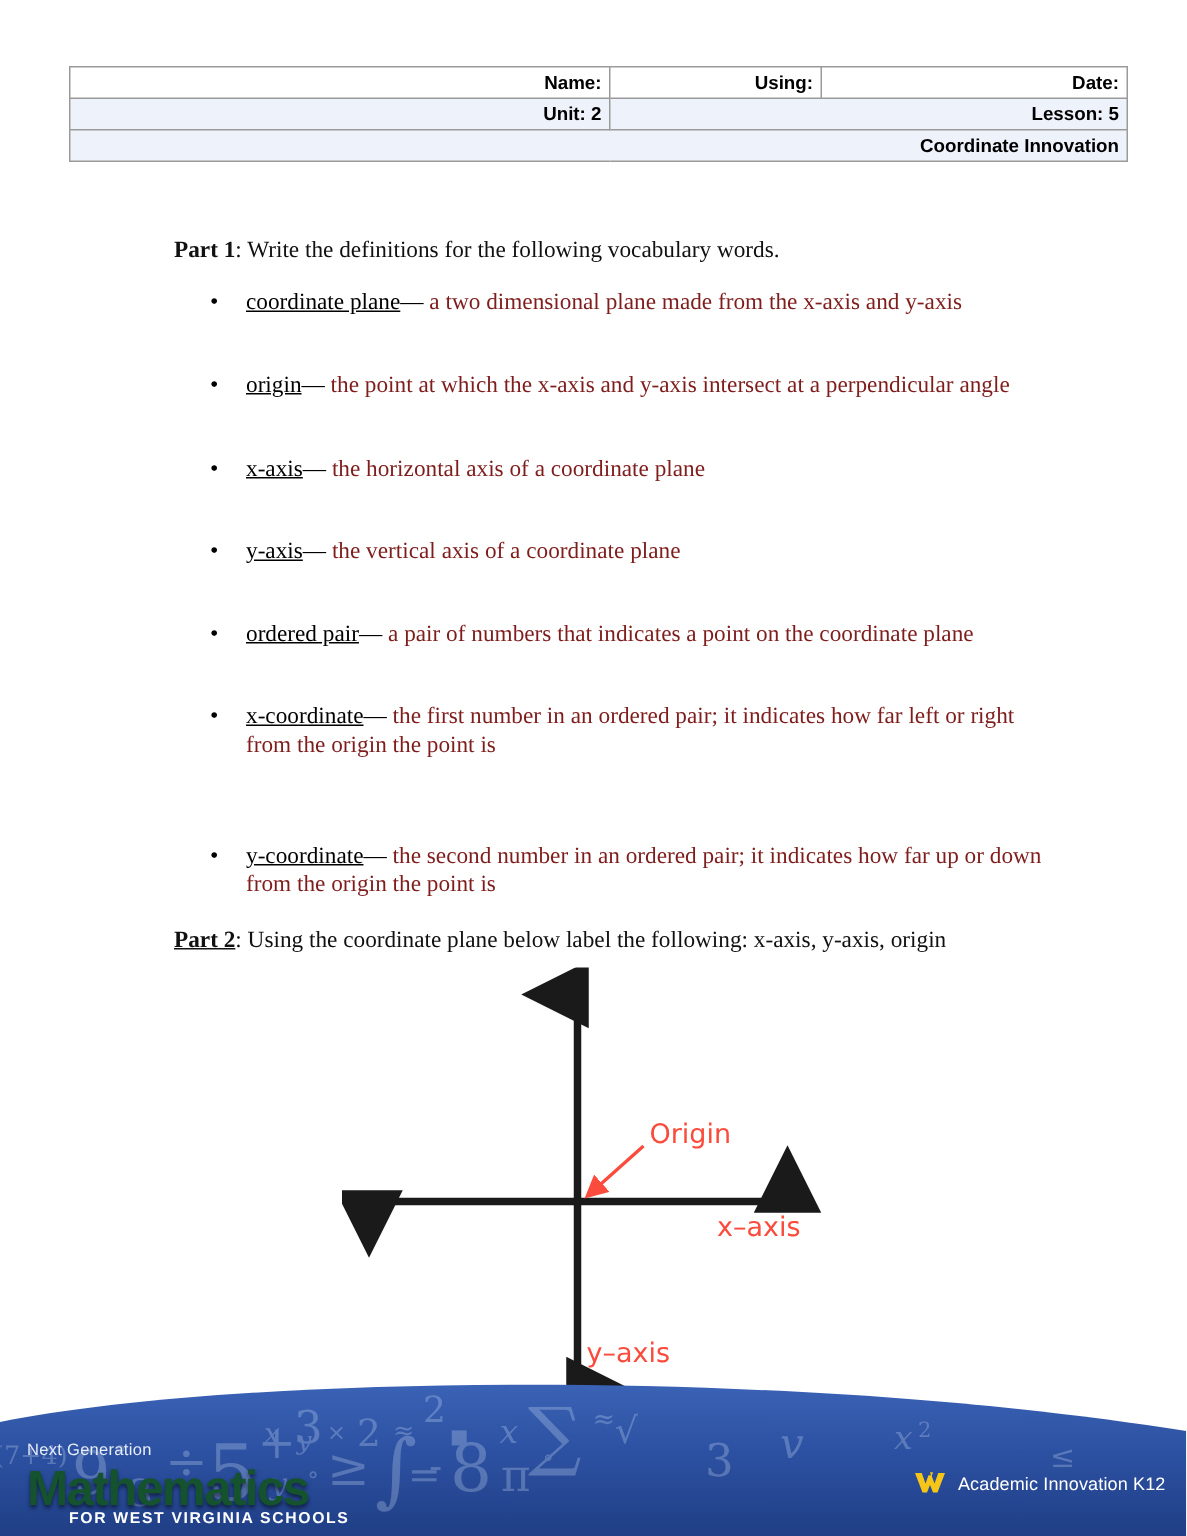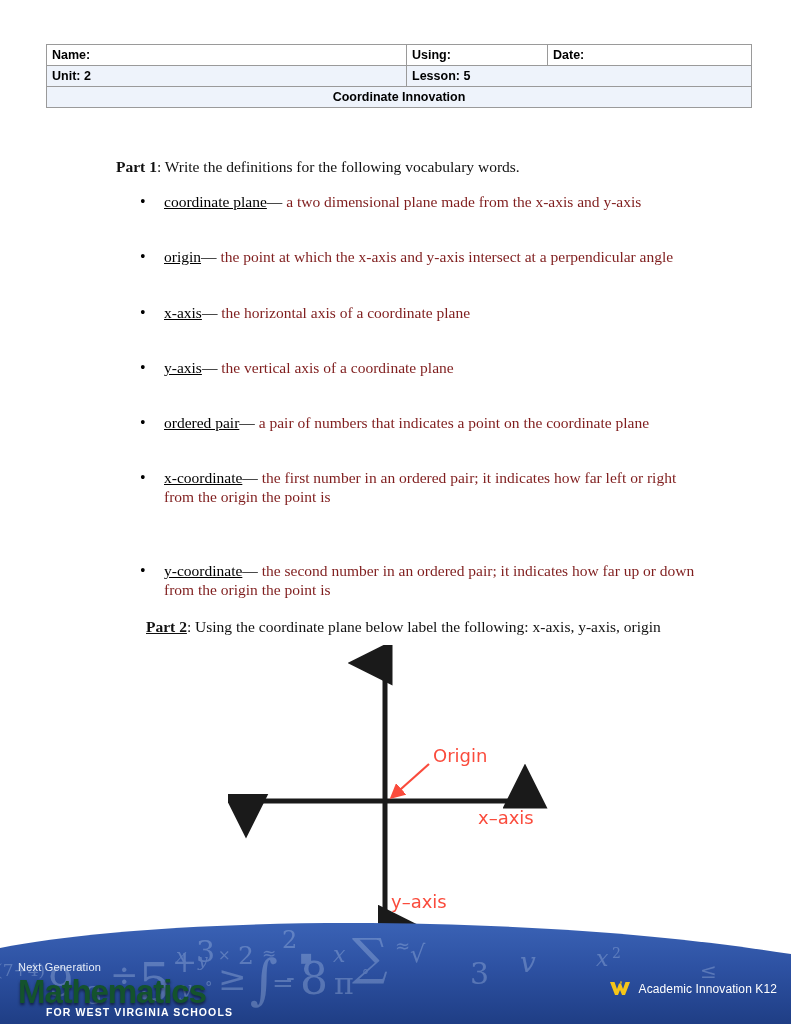--- a/index.html
+++ b/index.html
@@ -27,38 +27,39 @@
     font-family: "Liberation Sans", sans-serif;
     font-size: 12.5px;
     font-weight: bold;
   }
   .header-table td {
     border: 1px solid #9a9a9a;
     height: 18px;
     padding: 1px 5px;
     background: #eef3fb;
     white-space: nowrap;
+    text-align: right;
   }
   .header-table tr.row-white td {
     background: #ffffff;
   }
   .center-cell { text-align: center; }
 
   .part-line {
     position: absolute;
     font-family: "Liberation Serif", serif;
     font-size: 15.5px;
     color: #111111;
     white-space: nowrap;
   }
   #part1-line { left: 116px; top: 158px; }
   #part2-line { left: 116px; top: 618px; }
 
   .part-label { font-weight: bold; }
-  .part-label-underline { font-weight: bold; text-decoration: underline; margin-left: 30px; }
+  .part-label-underline { font-weight: bold; text-decoration: underline; }
 
   
   .vocab-list {
     position: absolute;
     left: 116px;
     top: 192px;
     width: 580px;
     margin: 0;
     padding: 0;
     list-style: none;

